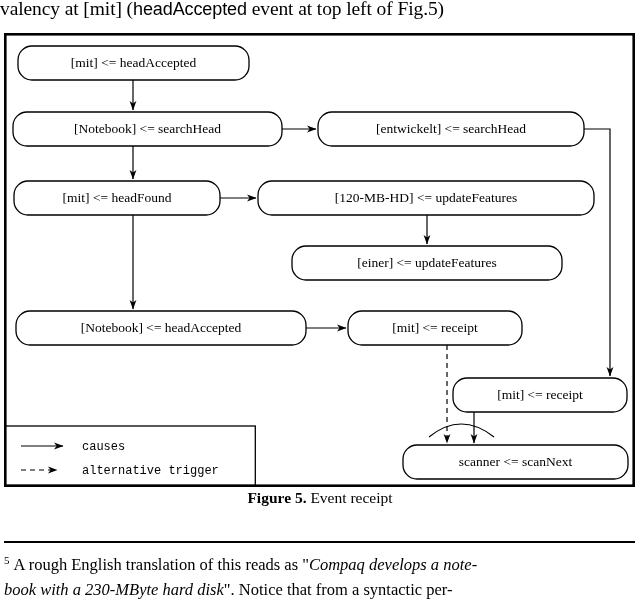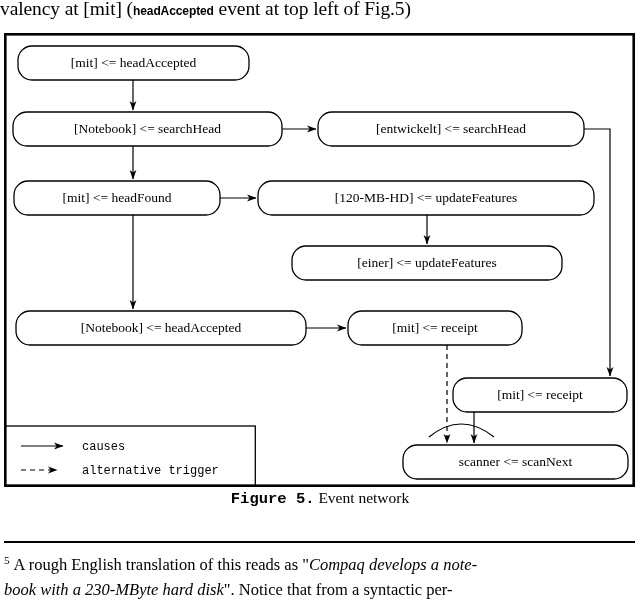--- a/index.html
+++ b/index.html
@@ -25,22 +25,22 @@
     height: 30px;
     font-family: "Liberation Serif", serif;
     font-size: 19.5px;
     line-height: 30px;
     white-space: nowrap;
     letter-spacing: -0.1px;
     overflow: hidden;
   }
   #top-text-line .bold {
     font-family: "Liberation Sans", sans-serif;
-    font-weight: bold;
-    font-size: 12px;
+    font-weight: normal;
+    font-size: 18px;
   }
 
   
   #figure-frame {
     position: absolute;
     left: 4px;
     top: 33px;
     width: 639px;
     height: 454px;
   }
@@ -95,21 +95,21 @@
     position: absolute;
     left: 0px;
     top: 489px;
     width: 640px;
     text-align: center;
     font-family: "Liberation Serif", serif;
     font-size: 15.5px;
     white-space: nowrap;
   }
   #figure-caption .cap-bold {
-    font-family: Liberation Mono, monospace;
+    font-family: Liberation Serif, serif;
     font-weight: bold;
   }
 
   
   #footnote-rule {
     position: absolute;
     left: 4px;
     top: 541px;
     width: 631px;
     height: 0;
@@ -236,20 +236,20 @@
 
       <g>
         <path class="edge-dashed" marker-end="url(#arrowhead)" d="M17,437 L53,437"></path>
         <text class="legend-text" x="78" y="438">alternative trigger</text>
       </g>
     </g>
   </svg>
 </div>
 
 <div id="figure-caption">
-  <span class="cap-bold">Figure 5.</span><span> Event network</span>
+  <span class="cap-bold">Figure 5.</span><span> Event receipt</span>
 </div>
 
 <div id="footnote-rule"></div>
 <div id="footnote">
   <span class="fn-line"><span class="fn-marker">5</span><span>A rough English translation of this reads as "</span><span class="fn-italic">Compaq develops a note-</span></span>
   <span class="fn-line"><span class="fn-italic">book with a 230-MByte hard disk</span><span>". Notice that from a syntactic  per-</span></span>
 </div>
 
 </body></html>

